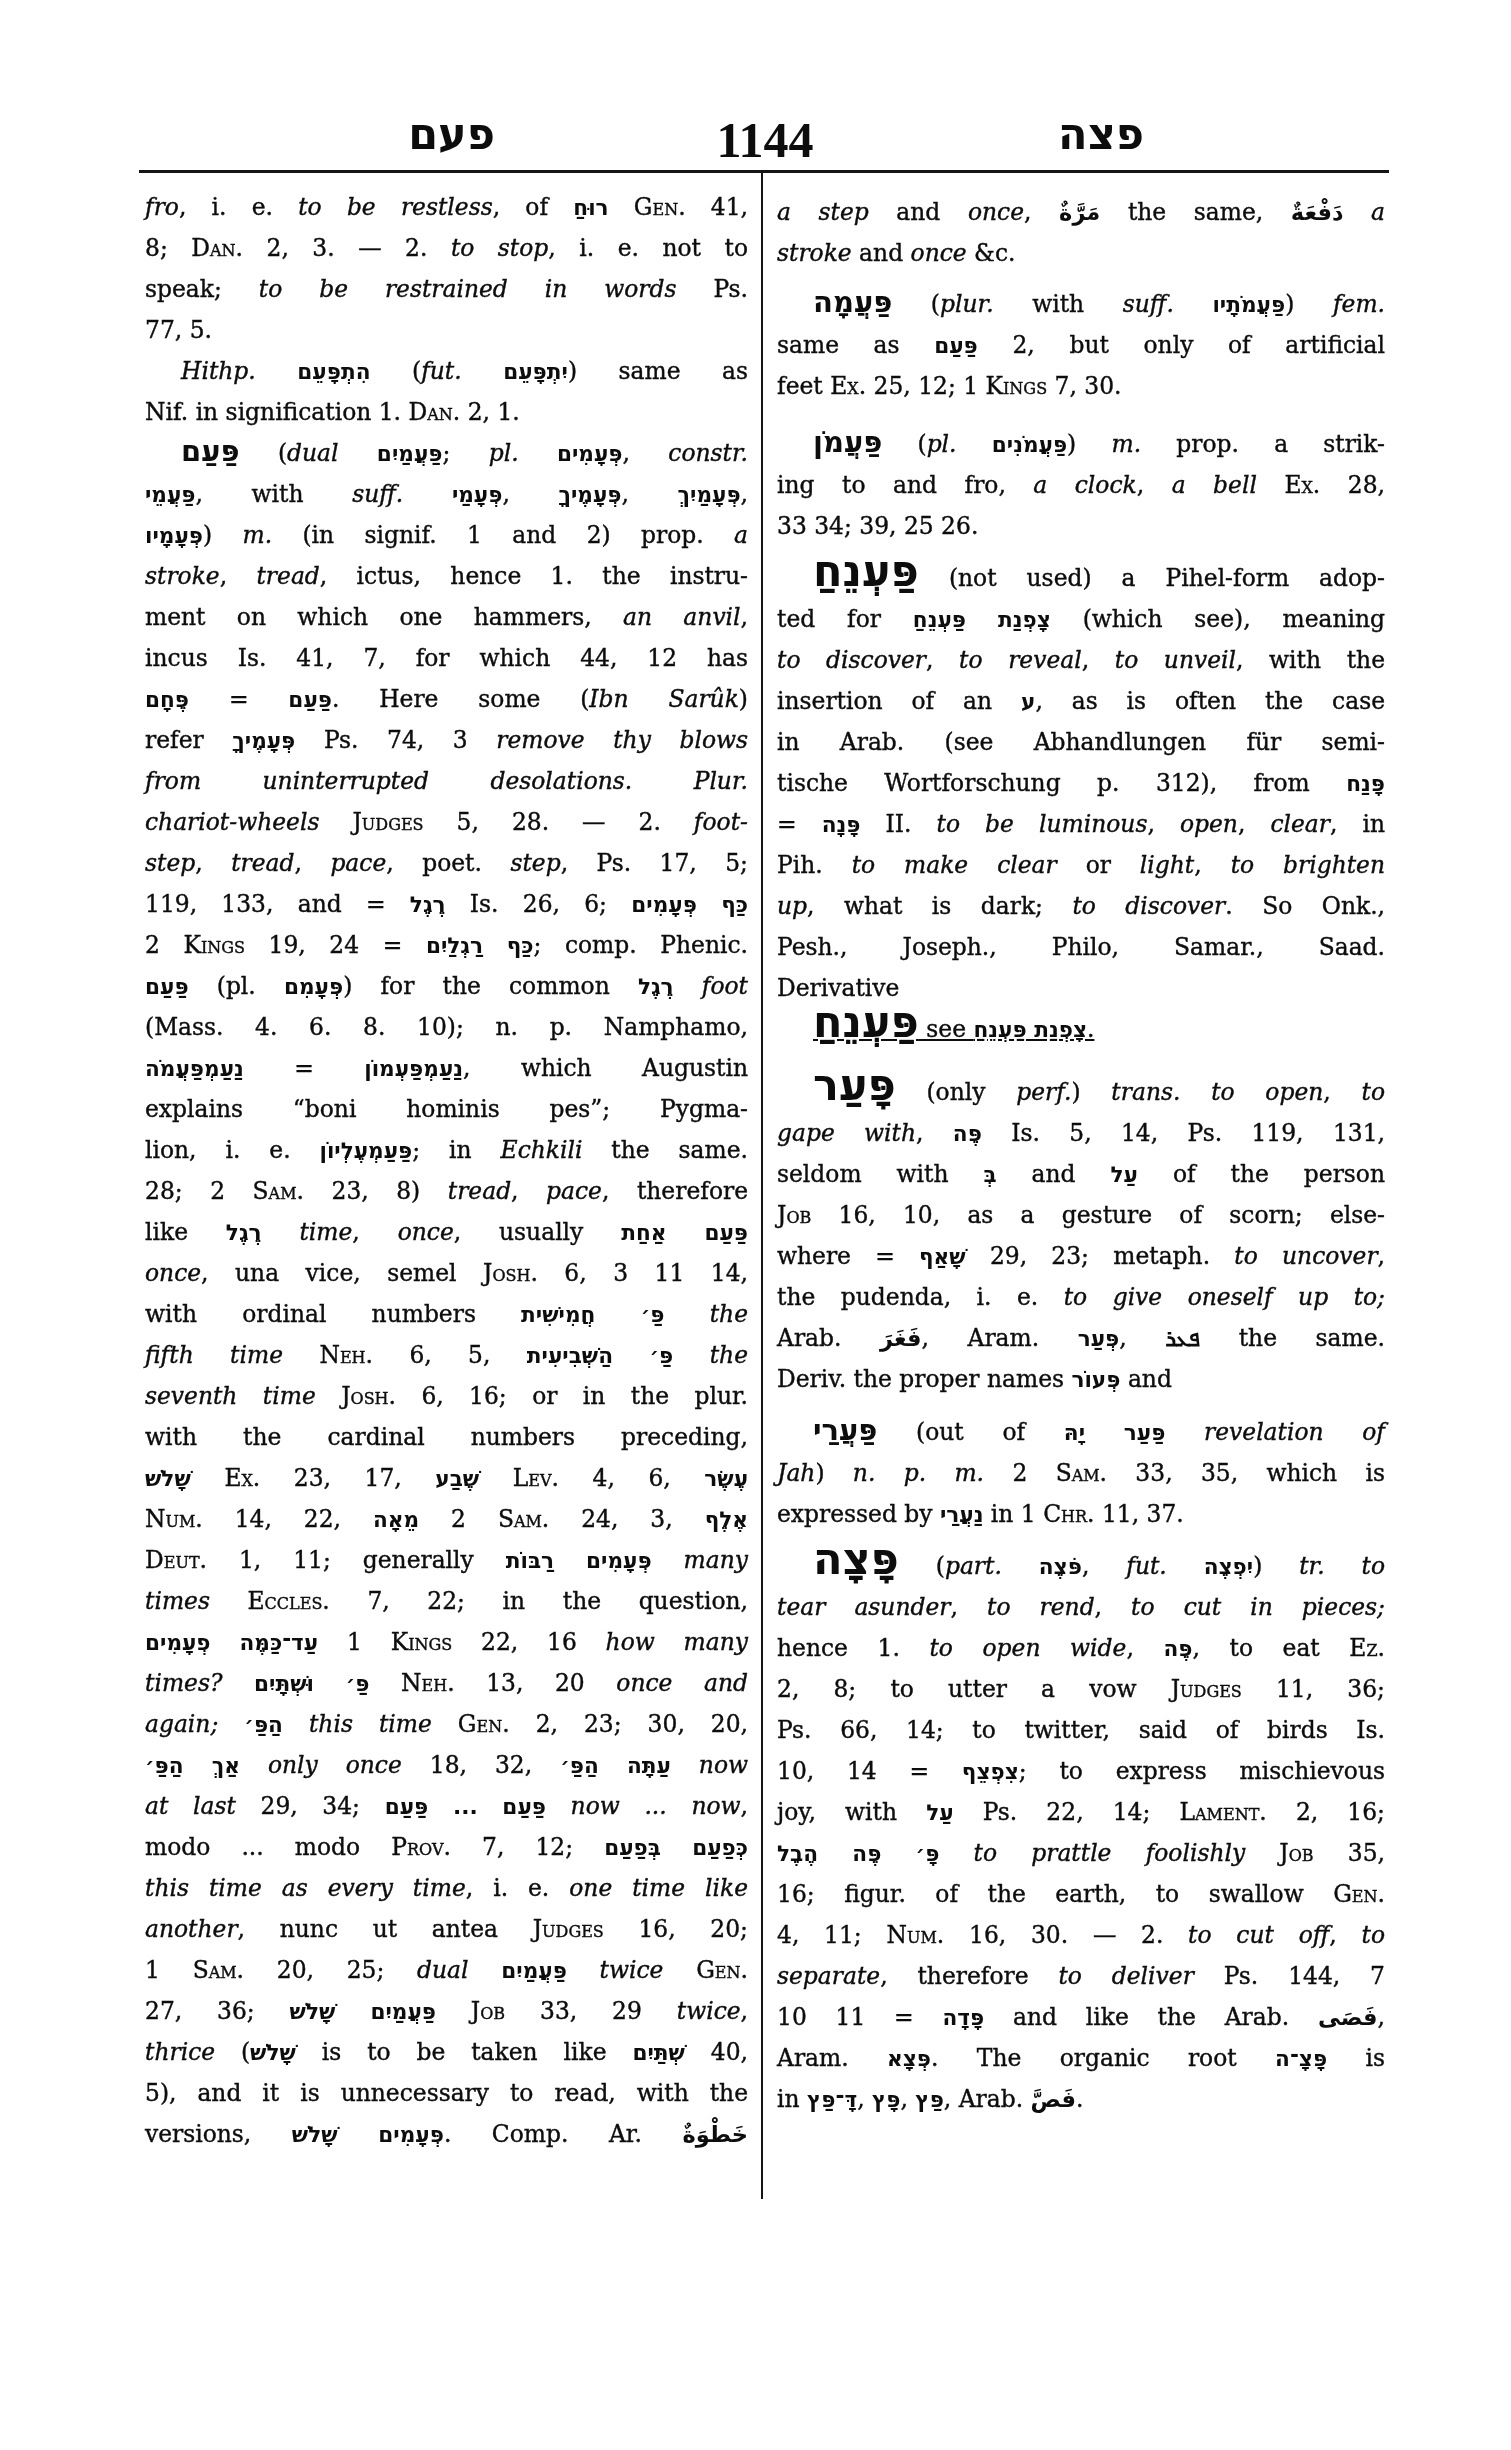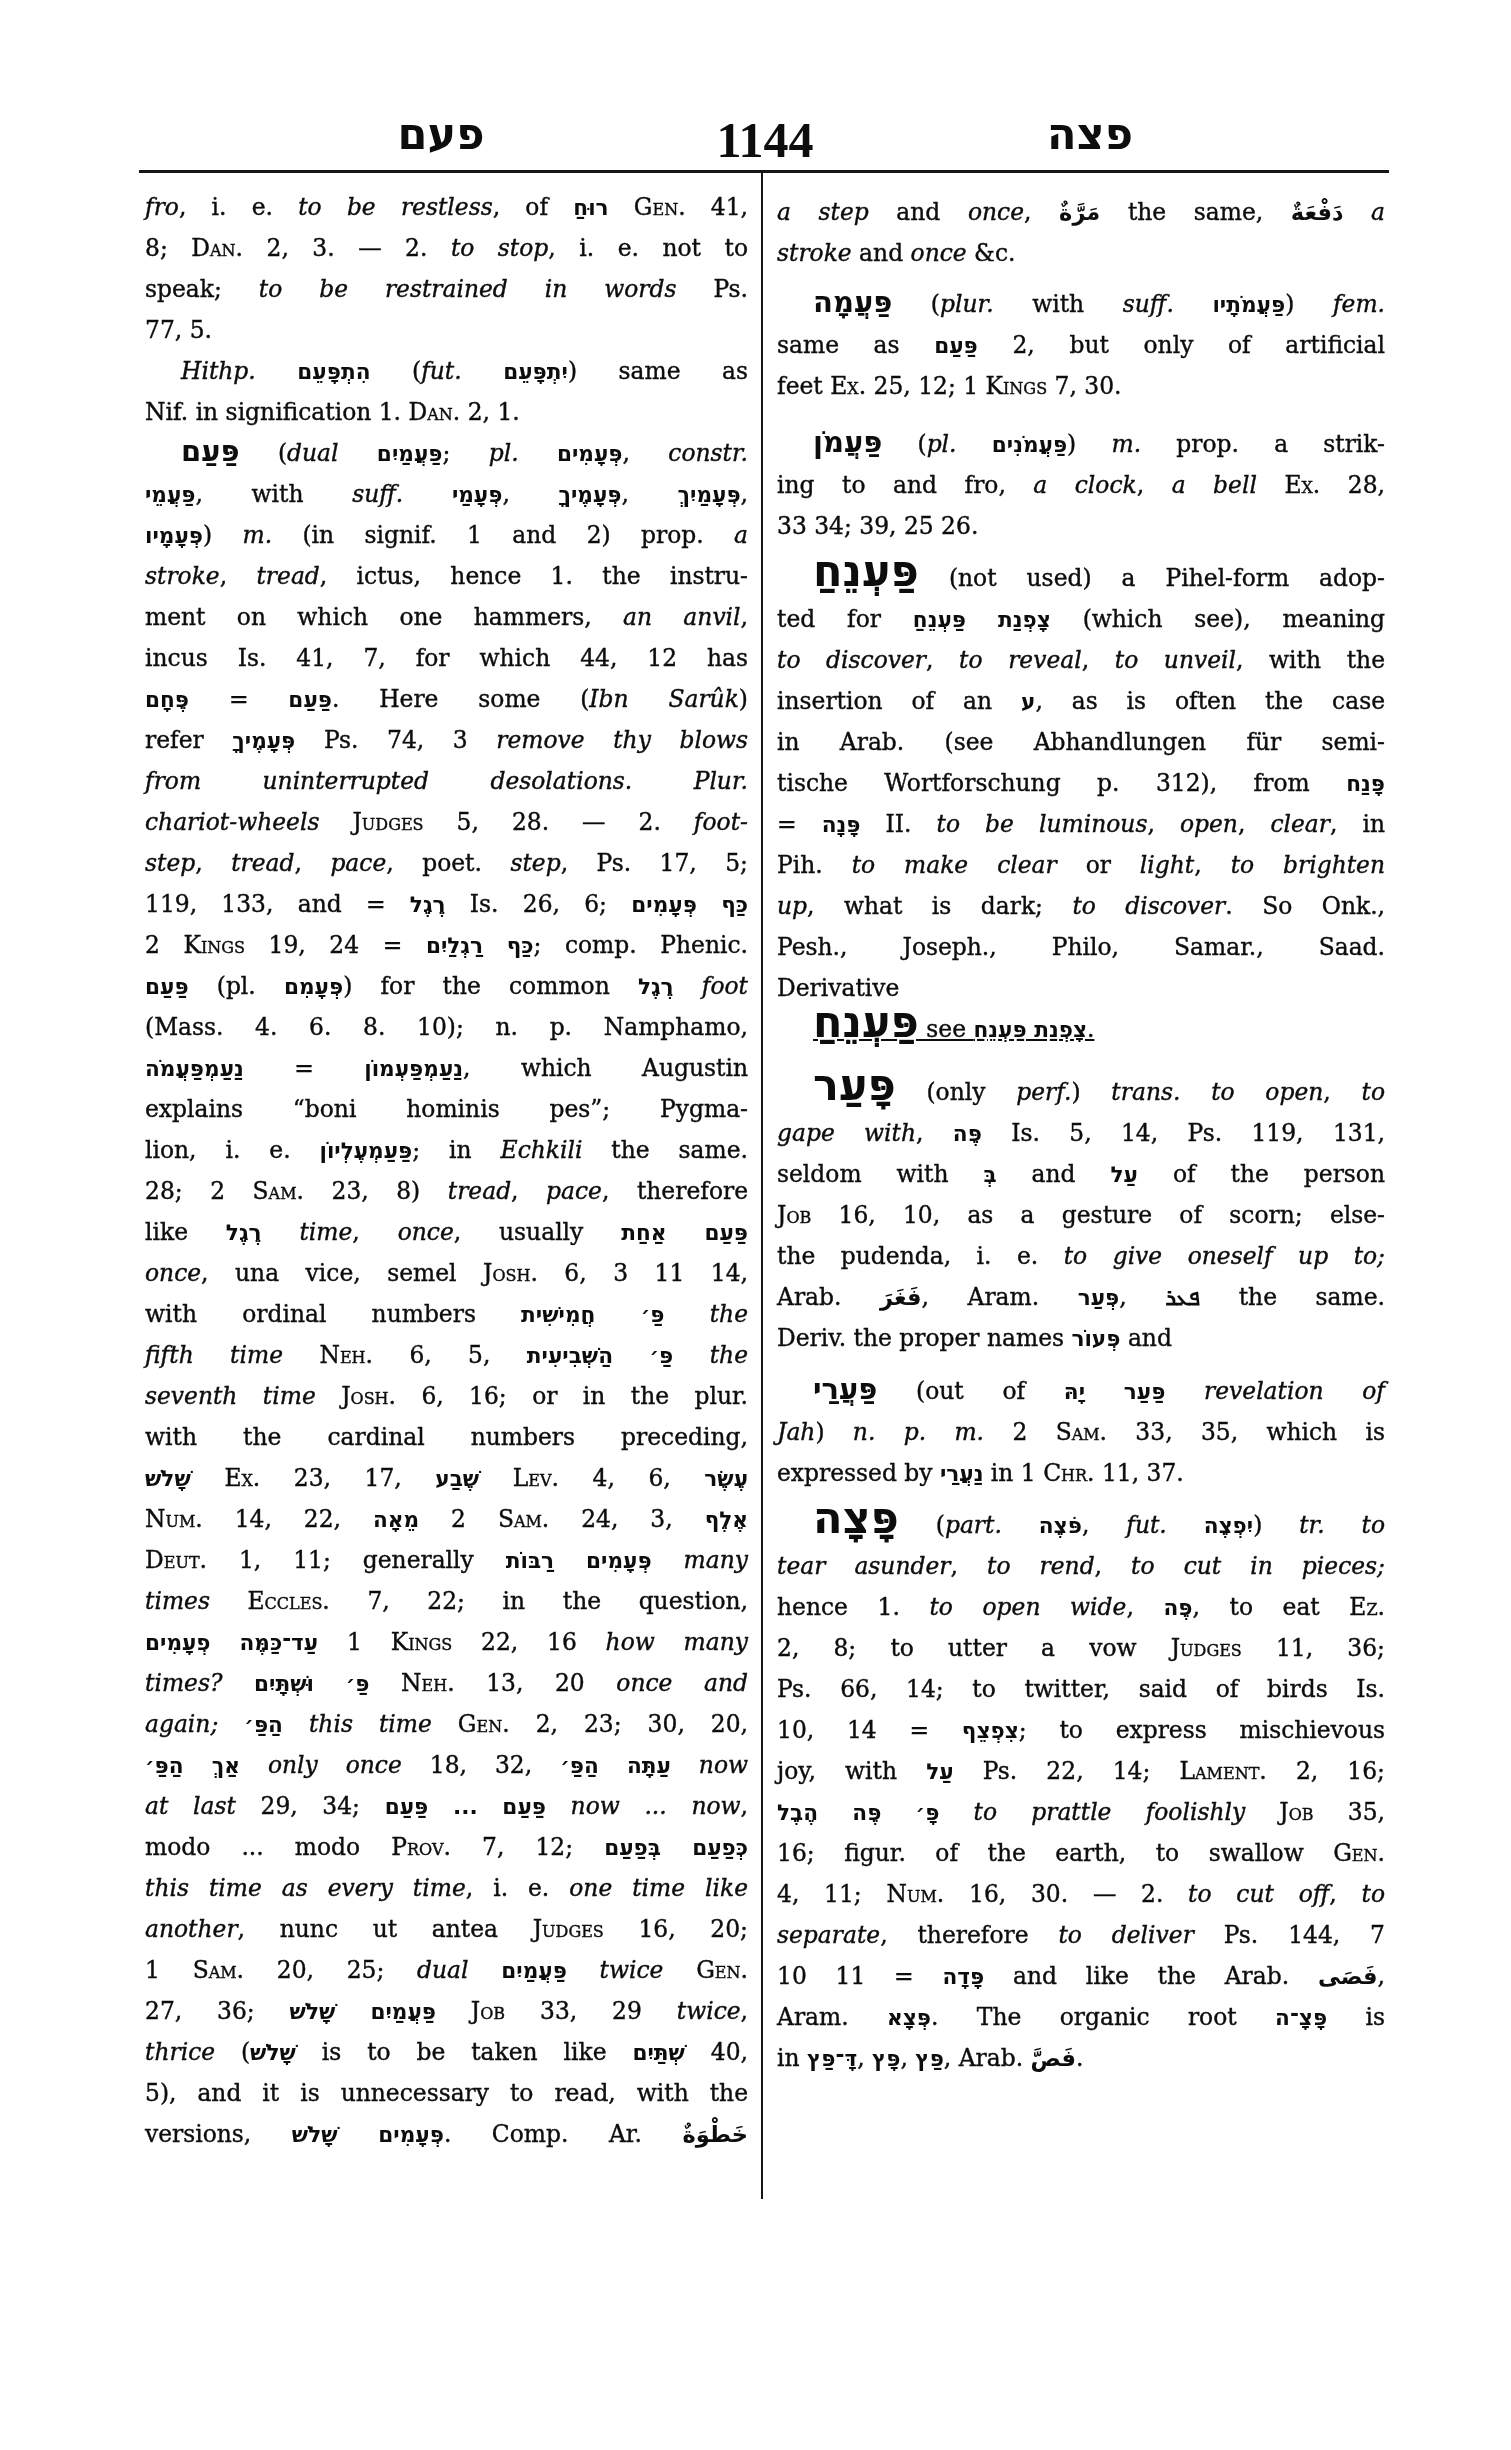--- a/index.html
+++ b/index.html
@@ -1,19 +1,19 @@
 <!DOCTYPE html>
 <html style="font-size:14.4px"><head>
 <meta charset="utf-8">
 <style>
   html, body { margin: 0; padding: 0; background: #ffffff; }
   body { width: 1512px; height: 2450px; position: relative; overflow: hidden; }
   .page { position: absolute; left: 0; top: 0; width: 1512px; height: 2450px; background: #ffffff; color: #0d0d0d; }
 
-  .rh { position: absolute; font-family: "DejaVu Sans", sans-serif; font-weight: bold; font-size: 43px; line-height: 43px; white-space: nowrap; text-align: center; color: #0d0d0d; }
+  .rh { position: absolute; font-family: "DejaVu Sans", sans-serif; font-weight: bold; font-size: 43px; line-height: 43px; white-space: nowrap; color: #0d0d0d; }
   .rh-left { left: 387px; top: 113px; width: 108px; }
   .rh-right { left: 1036px; top: 113px; width: 108px; }
   .pnum { position: absolute; left: 711px; top: 120px; width: 108px; text-align: center; font-family: "Liberation Serif", serif; font-weight: bold; font-size: 50px; line-height: 40px; color: #0d0d0d; }
 
   .rule { position: absolute; left: 139px; top: 170px; width: 1250px; height: 2.7px; background: #151515; }
   .divider { position: absolute; left: 761px; top: 173px; width: 1.8px; height: 2026px; background: #151515; }
 
   .col { position: absolute; font-family: "DejaVu Serif", serif; font-size: 23.4px; color: #0d0d0d; -webkit-text-stroke: 0.4px #0d0d0d; }
   .col-left { left: 145px; top: 187px; width: 603px; }
   .col-right { left: 777px; top: 192px; width: 608px; }
@@ -141,20 +141,21 @@
       <div class="ln"><span class="s-r">Derivative</span></div>
     </div>
     <div class="para indent">
       <div class="ln"><span class="s-hwr" dir="rtl">פַּעְנֵחַ</span><span class="s-r"> see </span><span class="s-he" dir="rtl">צָפְנַת פַּעְנֵחַ</span><span class="s-r">.</span></div>
     </div>
     <div class="para indent">
       <div class="ln"><span class="s-hwr" dir="rtl">פָּעַר</span><span class="s-r"> (only </span><span class="s-i">perf.</span><span class="s-r">) </span><span class="s-i">trans. to open</span><span class="s-r">, </span><span class="s-i">to</span></div>
       <div class="ln"><span class="s-i">gape with</span><span class="s-r">, </span><span class="s-he" dir="rtl">פֶּה</span><span class="s-r"> Is. 5, 14, Ps. 119, 131,</span></div>
       <div class="ln"><span class="s-r">seldom with </span><span class="s-he" dir="rtl">בְּ</span><span class="s-r"> and </span><span class="s-he" dir="rtl">עַל</span><span class="s-r"> of the person</span></div>
       <div class="ln"><span class="s-sc">Job</span><span class="s-r"> 16, 10, as a gesture of scorn; else-</span></div>
+      <div class="ln"><span class="s-r">where = </span><span class="s-he" dir="rtl">שָׁאַף</span><span class="s-r"> 29, 23; metaph. </span><span class="s-i">to uncover</span><span class="s-r">,</span></div>
       <div class="ln"><span class="s-r">the pudenda, i. e. </span><span class="s-i">to give oneself up to;</span></div>
       <div class="ln"><span class="s-r">Arab. </span><span class="s-ar" dir="rtl">فَغَرَ</span><span class="s-r">, Aram. </span><span class="s-he" dir="rtl">פְּעַר</span><span class="s-r">, </span><span class="s-sy" dir="rtl">ܦܥܪ</span><span class="s-r"> the same.</span></div>
       <div class="ln"><span class="s-r">Deriv. the proper names </span><span class="s-he" dir="rtl">פְּעוֹר</span><span class="s-r"> and</span></div>
     </div>
     <div class="para indent">
       <div class="ln"><span class="s-hw" dir="rtl">פַּעֲרַי</span><span class="s-r"> (out of </span><span class="s-he" dir="rtl">פַּעַר יָהּ</span><span class="s-r"> </span><span class="s-i">revelation of</span></div>
       <div class="ln"><span class="s-i">Jah</span><span class="s-r">) </span><span class="s-i">n. p. m.</span><span class="s-r"> 2 </span><span class="s-sc">Sam.</span><span class="s-r"> 33, 35, which is</span></div>
       <div class="ln"><span class="s-r">expressed by </span><span class="s-he" dir="rtl">נַעֲרַי</span><span class="s-r"> in 1 </span><span class="s-sc">Chr.</span><span class="s-r"> 11, 37.</span></div>
     </div>
     <div class="para indent">

